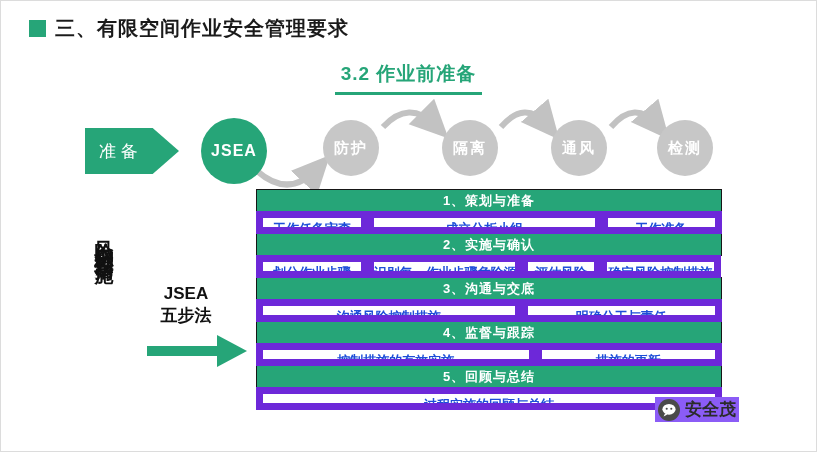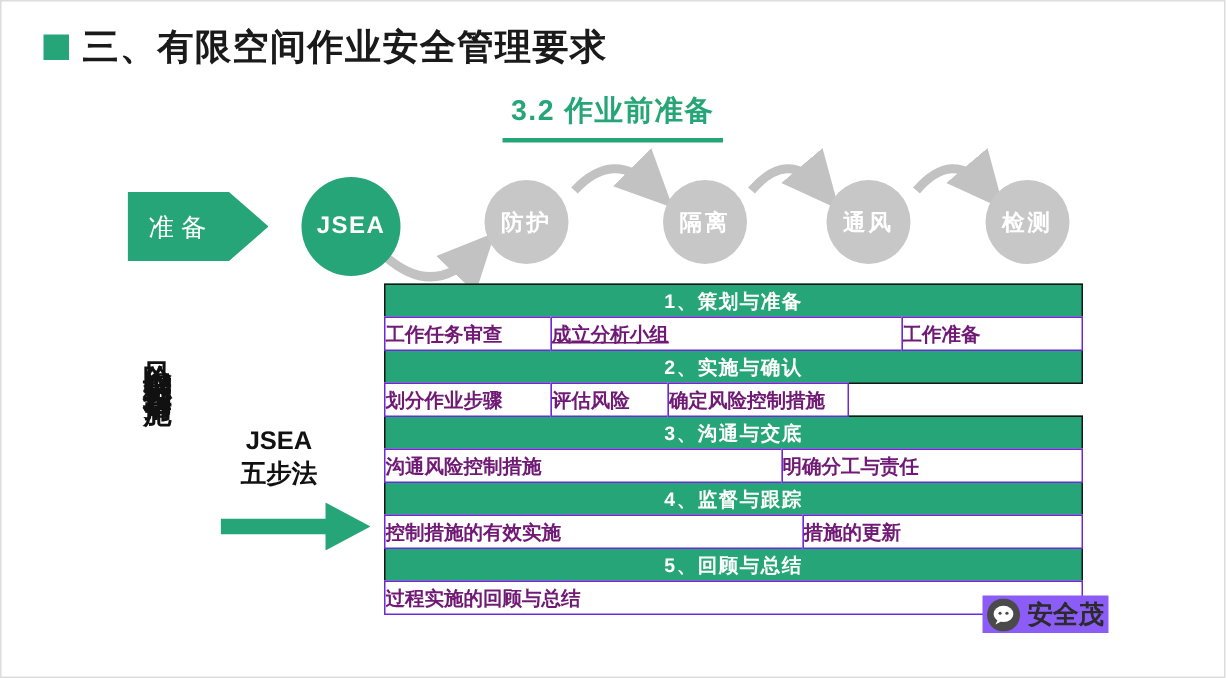--- a/index.html
+++ b/index.html
@@ -5,21 +5,21 @@
   * { margin:0; padding:0; box-sizing:border-box; }
   html,body { background:#e9e9e9; }
   body { font-family:"Liberation Sans","DejaVu Sans",sans-serif; }
   .slide {
     position:relative; width:817px; height:452px; margin:0 auto;
     background:#ffffff; border:1px solid #dcdcdc; overflow:hidden;
   }
   
   .header { position:absolute; top:14px; left:28px; display:flex; align-items:center; gap:9px; }
   .sq { width:17px; height:17px; background:#26a578; display:inline-block; }
-  .title { font-size:24px; font-weight:bold; color:#1a1a1a; letter-spacing:1px; }
+  .title { font-size:20px; font-weight:bold; color:#1a1a1a; letter-spacing:1px; }
   .subtitle-wrap { position:absolute; top:60px; left:0; width:100%; text-align:center; }
   .subtitle {
     display:inline-block; font-size:19px; font-weight:bold; color:#26a578;
     border-bottom:3px solid #26a578; padding:0 6px 5px; letter-spacing:1px;
   }
   
   .prep {
     position:absolute; left:84px; top:127px; width:94px; height:46px; background:#26a578;
     clip-path:polygon(0 0, 72% 0, 100% 50%, 72% 100%, 0 100%);
     display:flex; align-items:center; justify-content:flex-start; padding-left:14px;
@@ -49,22 +49,22 @@
   }
   
   .jtable { position:absolute; left:255px; top:188px; width:466px; font-size:13px; font-weight:bold; }
   .t-head {
     height:23px; line-height:22px; background:#26a578; color:#fff; text-align:center;
     border:1px solid #161616; letter-spacing:1px;
   }
   .t-row { display:flex; }
   .t-head + .t-row, .t-row + .t-head, .t-row + .t-row, .t-head + .t-head { margin-top:-1px; }
   .t-cell {
-    height:23px; line-height:21px; background:#fff; color:#701a75; text-align:left;
-    border:1px solid #6d28d9; overflow:hidden; white-space:nowrap;
+    height:23px; line-height:21px; background:#fff; color:#1d4ed8; text-align:center;
+    border:7px solid #6d28d9; overflow:hidden; white-space:nowrap;
   }
   .t-cell + .t-cell { margin-left:-1px; }
   .w24{flex:0 0 24%;} .w50{flex:0 0 50.4%;text-decoration:underline;} .w26{flex:0 0 26%;}
   .w33{flex:0 0 33.4%;} .w17{flex:0 0 17%;}
   .w57{flex:0 0 57%;} .w43{flex:0 0 43.2%;}
   .w60{flex:0 0 60%;} .w40{flex:0 0 40.2%;}
   .w100{flex:0 0 100%;}
   
   .watermark {
     position:absolute; left:654px; top:396px; display:flex; align-items:center; gap:5px;
@@ -120,20 +120,21 @@
     <div class="t-head">1、策划与准备</div>
     <div class="t-row">
       <div class="t-cell w24">工作任务审查</div>
       <div class="t-cell w50">成立分析小组</div>
       <div class="t-cell w26">工作准备</div>
     </div>
 
     <div class="t-head">2、实施与确认</div>
     <div class="t-row">
       <div class="t-cell w24">划分作业步骤</div>
+      <div class="t-cell w33">识别每一作业步骤危险源</div>
       <div class="t-cell w17">评估风险</div>
       <div class="t-cell w26">确定风险控制措施</div>
     </div>
 
     <div class="t-head">3、沟通与交底</div>
     <div class="t-row">
       <div class="t-cell w57">沟通风险控制措施</div>
       <div class="t-cell w43">明确分工与责任</div>
     </div>
 

